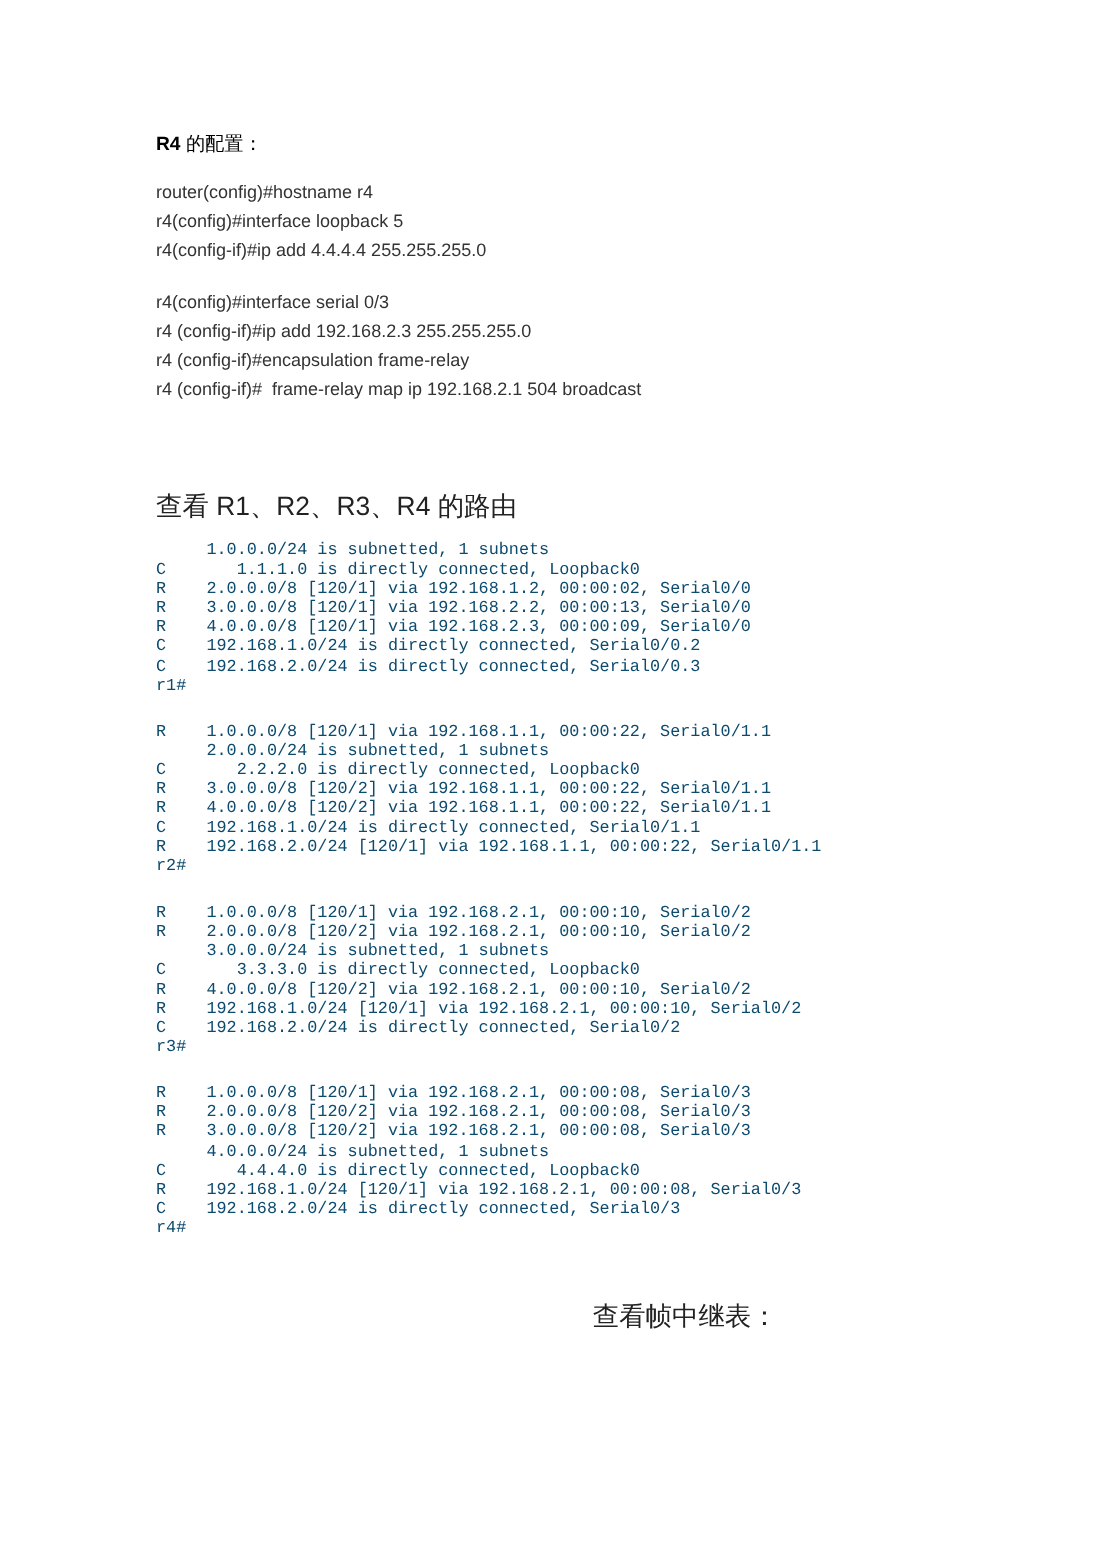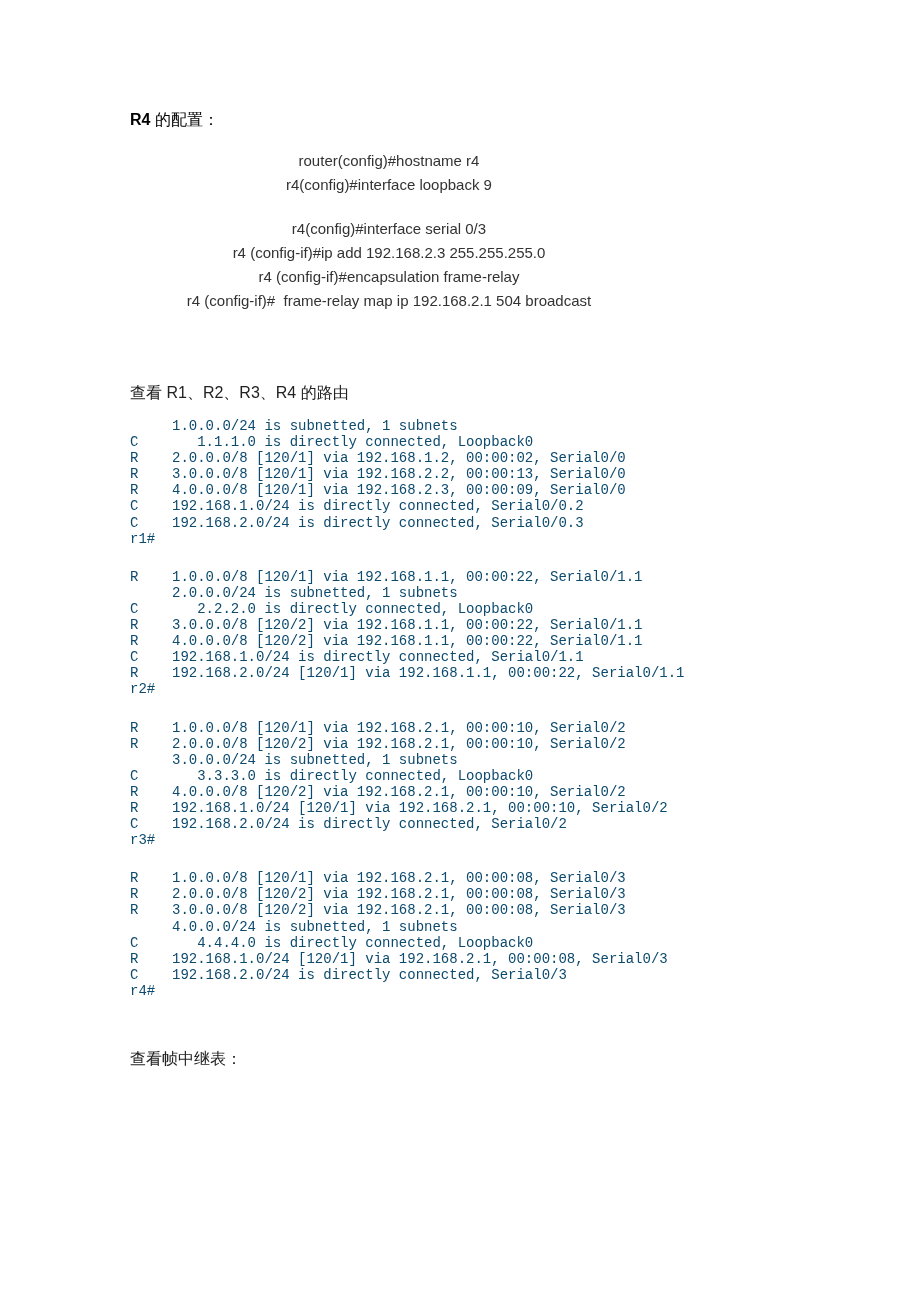--- a/index.html
+++ b/index.html
@@ -23,27 +23,26 @@
     font-size: 16px;
     margin-bottom: 18px;
   }
   .cmd-block {
     font-size: 15px;
     color: #333;
     line-height: 1.6;
   }
   .cmd-block div {
     white-space: pre;
-    text-align: center;
   }
   .spacer {
     height: 20px;
   }
   .section-title {
-    font-size: 16px;
+    font-size: 22px;
     color: #222;
     margin-top: 50px;
     margin-bottom: 14px;
   }
   .terminal {
     font-family: "Courier New", monospace;
     font-size: 14px;
     line-height: 1.15;
     color: #0c4a6e;
     white-space: pre;
@@ -54,21 +53,22 @@
 <body>
 
 <div class="page">
 
   <div class="h-line">
     <span class="h-bold">R4</span><span> 的配置：</span>
   </div>
 
   <div class="cmd-block">
     <div>router(config)#hostname r4</div>
-    <div>r4(config)#interface loopback 9</div>
+    <div>r4(config)#interface loopback 5</div>
+    <div>r4(config-if)#ip add 4.4.4.4 255.255.255.0</div>
   </div>
 
   <div class="spacer"></div>
 
   <div class="cmd-block">
     <div>r4(config)#interface serial 0/3</div>
     <div>r4 (config-if)#ip add 192.168.2.3 255.255.255.0</div>
     <div>r4 (config-if)#encapsulation frame-relay</div>
     <div>r4 (config-if)#  frame-relay map ip 192.168.2.1 504 broadcast</div>
   </div>
@@ -104,15 +104,15 @@
 r3#</div>
   <div class="terminal">R    1.0.0.0/8 [120/1] via 192.168.2.1, 00:00:08, Serial0/3
 R    2.0.0.0/8 [120/2] via 192.168.2.1, 00:00:08, Serial0/3
 R    3.0.0.0/8 [120/2] via 192.168.2.1, 00:00:08, Serial0/3
      4.0.0.0/24 is subnetted, 1 subnets
 C       4.4.4.0 is directly connected, Loopback0
 R    192.168.1.0/24 [120/1] via 192.168.2.1, 00:00:08, Serial0/3
 C    192.168.2.0/24 is directly connected, Serial0/3
 r4#</div>
 
-  <div class="section-title" style="">查看帧中继表：</div>
+  <div class="section-title" style="text-align:right;">查看帧中继表：</div>
 
 </div>
 
 </body></html>

